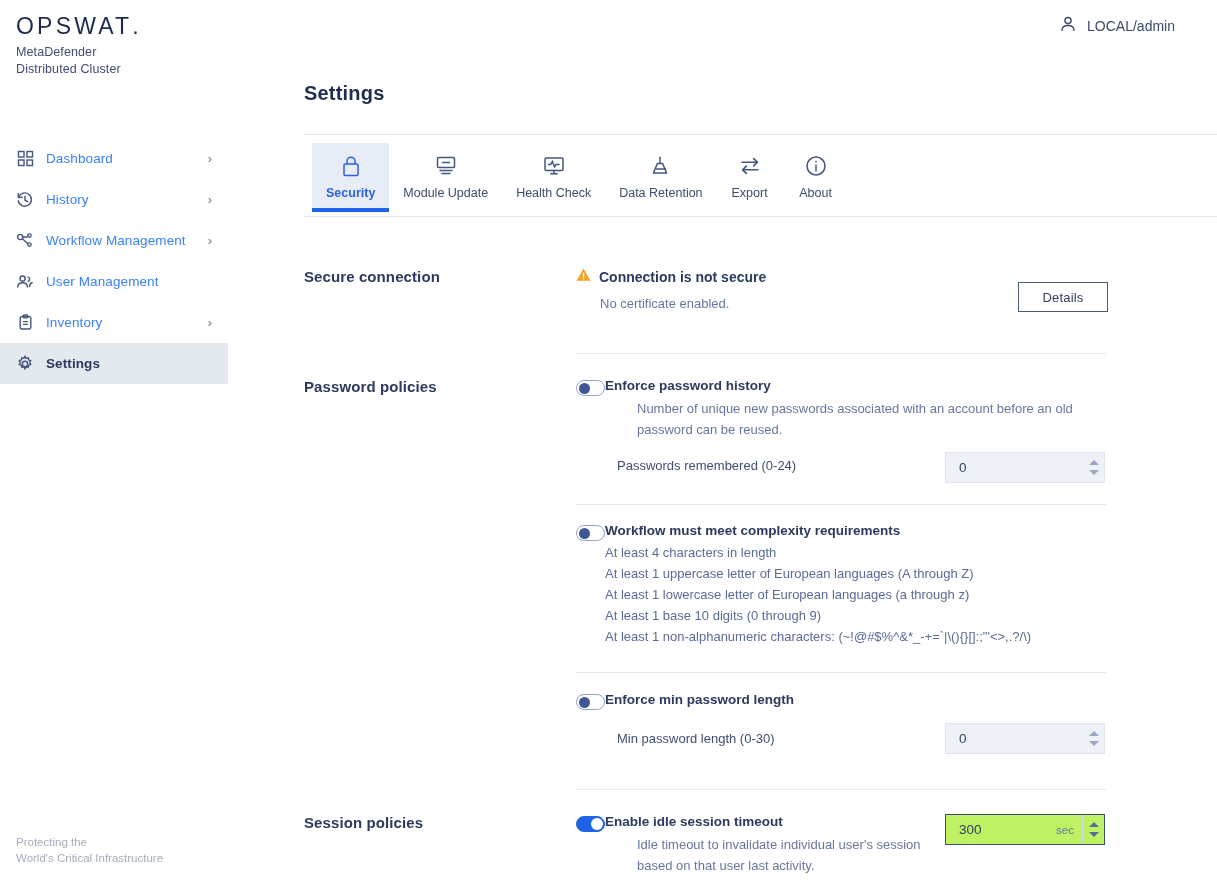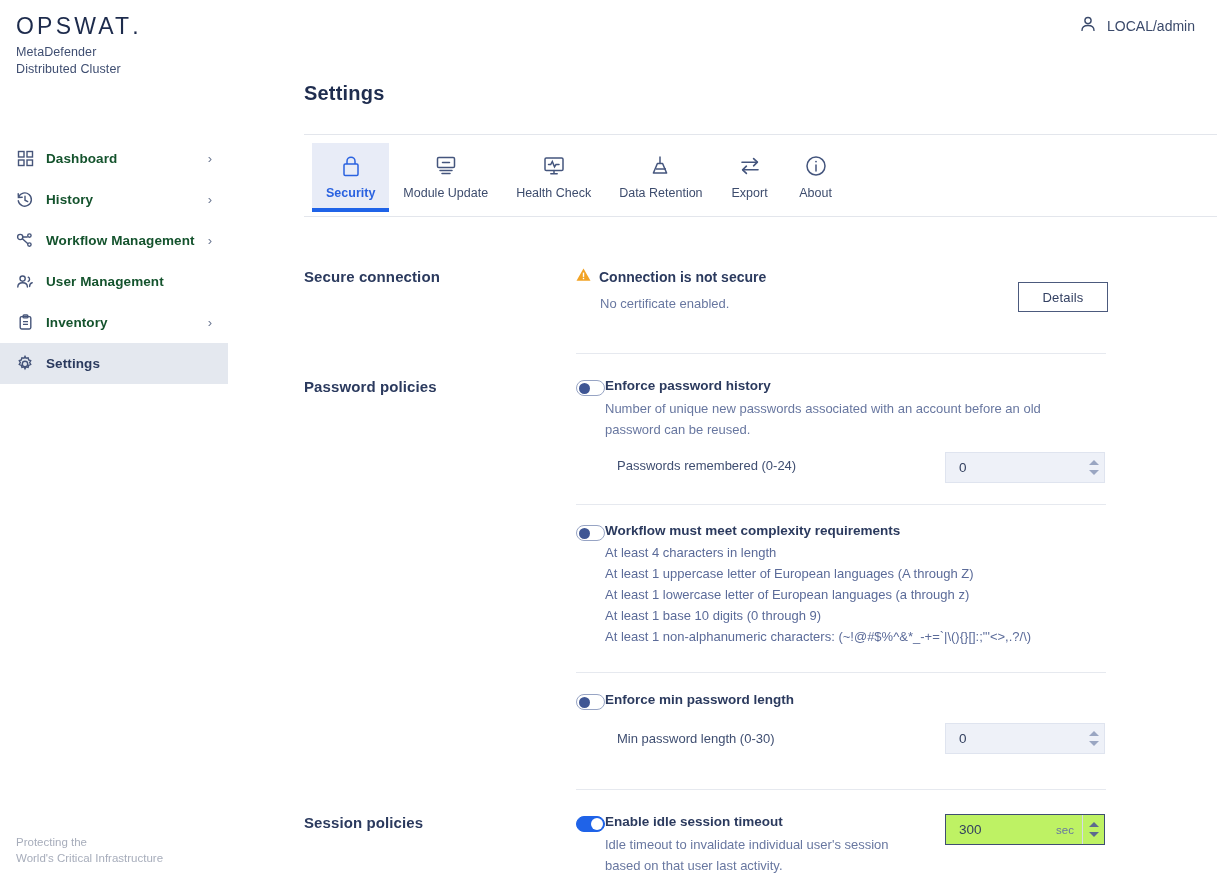--- a/index.html
+++ b/index.html
@@ -31,36 +31,36 @@
   .nav { position:absolute; top:138px; left:0; width:228px; }
   .nav-item {
     display:flex; align-items:center; height:41px;
     padding:0 14px 0 14px; cursor:pointer; position:relative;
   }
   .nav-item .ico {
     width:22px; height:22px; display:flex; align-items:center;
     justify-content:center; flex:0 0 22px; color:#46557a;
   }
   .nav-label {
-    margin-left:10px; font-size:13.5px; color:#14532d;
-    letter-spacing:.1px; flex:1 1 auto;font-weight:bold;
+    margin-left:10px; font-size:13.5px; color:#3b82f6;
+    letter-spacing:.1px; flex:1 1 auto;
   }
   .nav-item.active { background:#e4e8ef; }
   .nav-item.active .nav-label { color:#2b3a5e; font-weight:600; }
   .chev { color:#6b7792; font-size:13px; line-height:1; margin-right:2px; }
   .footer-note {
     position:absolute; left:16px; bottom:16px;
     font-size:11.5px; color:#a7adbb; line-height:1.45;
   }
 
   
   .topbar {
     position:absolute; right:0; top:0; height:52px; width:989px;
     display:flex; align-items:center; justify-content:flex-end;
-    padding-right:22px;
+    padding-right:42px;
   }
   .user-chip { display:flex; align-items:center; gap:10px; cursor:pointer; }
   .user-chip .uname { font-size:14px; color:#3b4a6b; }
 
   
   .main { position:absolute; left:304px; top:0; width:913px; height:883px; }
   .page-title {
     position:absolute; top:82px; left:0;
     font-size:20px; color:#1f2d4f; font-weight:600; letter-spacing:.2px;
   }
@@ -130,20 +130,21 @@
   }
   .toggle.on { background:#1f63e8; border:1px solid #1f63e8; }
   .toggle.on .knob {
     position:absolute; width:12px; height:12px; border-radius:50%;
     background:#ffffff; right:1px; top:1px;
   }
   .toggle-title { font-size:13.5px; color:#2b3a5e; font-weight:600; line-height:16px; }
   .toggle-desc {
     font-size:13px; color:#6877a0; line-height:1.62; margin-top:4px;
     max-width:470px;
+    margin-left:32px;
   }
   .bullet-line { font-size:13px; color:#5b6b99; line-height:1.62; }
 
   
   .field-row { display:flex; align-items:center; }
   .field-label { font-size:13px; color:#3f4e71; }
   .numbox {
     position:absolute; width:160px; height:31px;
     display:flex; align-items:center;
   }

